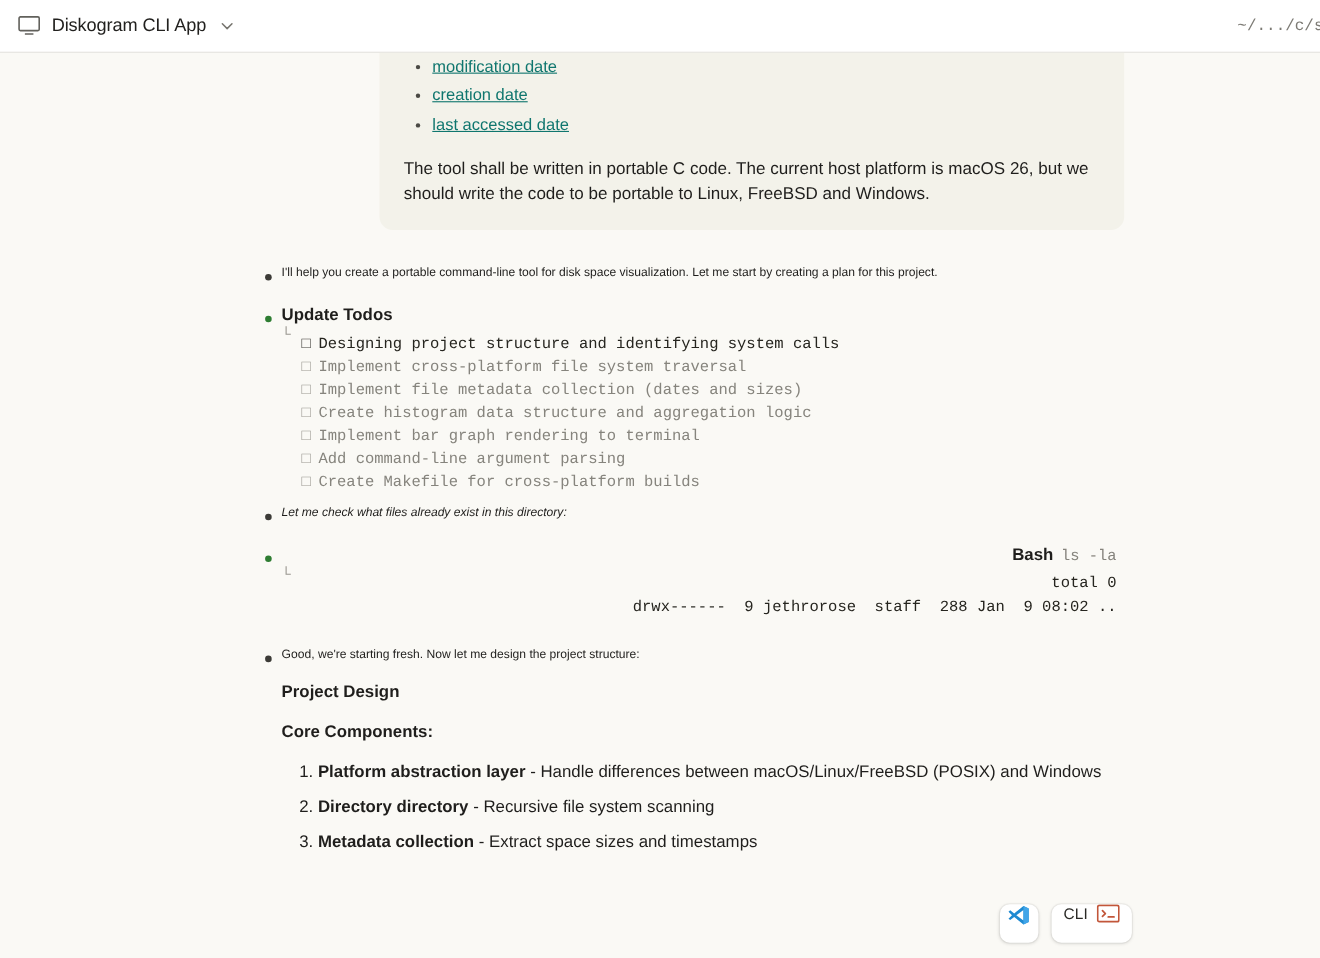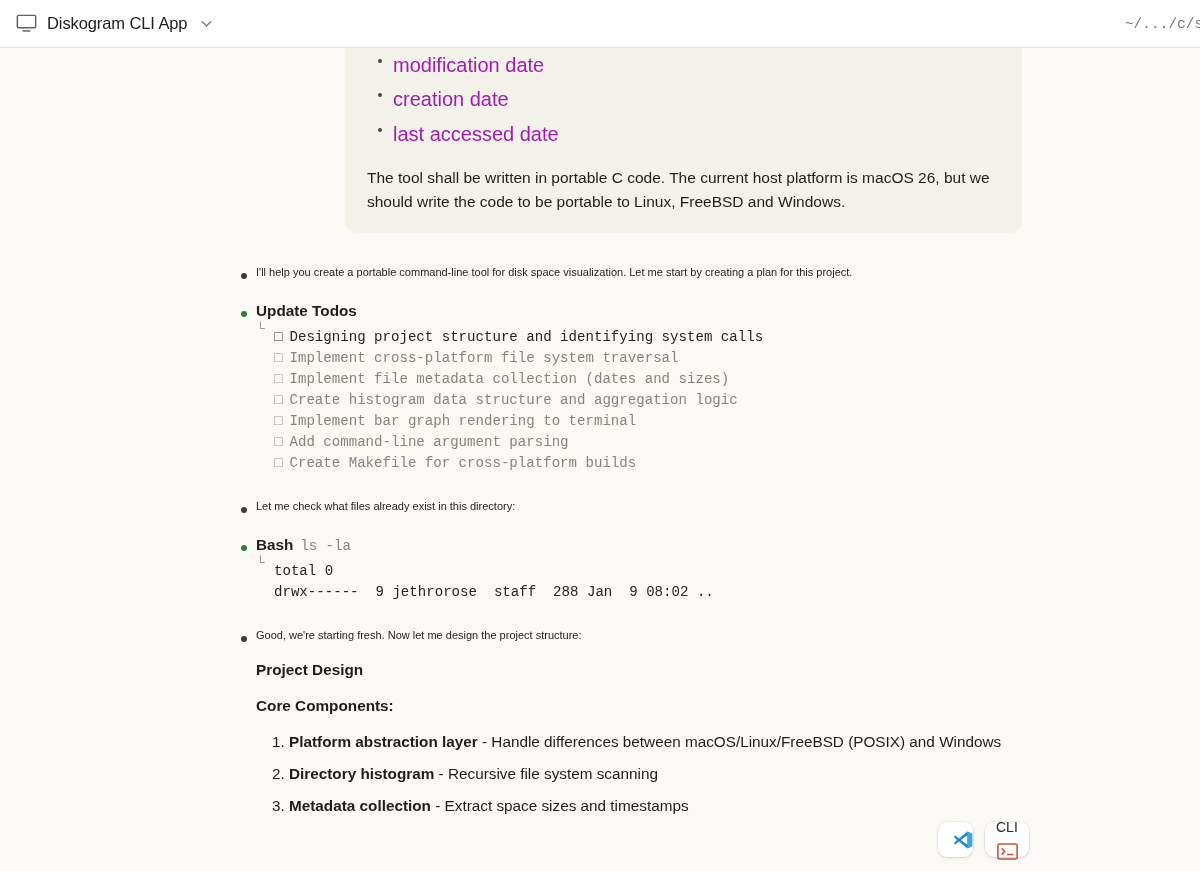--- a/index.html
+++ b/index.html
@@ -80,25 +80,26 @@
     border-radius: 0 0 12px 12px;
     padding: 0 22px 20px 22px;
     position: relative;
     top: 0;
   }
   .user-bubble ul {
     list-style: none;
     padding-left: 26px;
   }
   .user-bubble ul li {
-    font-size: 20px;
+    font-size: 15px;
     line-height: 1.62;
     position: relative;
     padding: 1px 0;
-    color: #a21caf;
+    color: #0f766e;
+    text-decoration: underline;
   }
   .user-bubble ul li::before {
     content: "";
     position: absolute;
     left: -15px;
     top: 11px;
     width: 4px;
     height: 4px;
     border-radius: 50%;
     background: #4a4944;
@@ -208,24 +209,23 @@
     display: flex;
     align-items: center;
     gap: 12px;
   }
   .fab {
     background: #ffffff;
     border-radius: 9px;
     box-shadow: 0 1px 3px rgba(0,0,0,0.13), 0 0 0 1px rgba(0,0,0,0.035);
     height: 35px;
     display: flex;
-    align-items: flex-end;
+    align-items: flex-start;
     justify-content: center;
     cursor: pointer;
-    flex-direction: column;
   }
   .fab.icon-only { width: 35px; }
   .fab.labelled {
     padding: 0 11px;
     gap: 8px;
   }
   .fab-label {
     font-size: 14px;
     color: #2a2925;
     letter-spacing: 0.1px;
@@ -278,47 +278,47 @@
       <div class="tree-line first"><span class="box">□</span><span>Designing project structure and identifying system calls</span></div>
       <div class="tree-line dim"><span class="box">□</span><span>Implement cross-platform file system traversal</span></div>
       <div class="tree-line dim"><span class="box">□</span><span>Implement file metadata collection (dates and sizes)</span></div>
       <div class="tree-line dim"><span class="box">□</span><span>Create histogram data structure and aggregation logic</span></div>
       <div class="tree-line dim"><span class="box">□</span><span>Implement bar graph rendering to terminal</span></div>
       <div class="tree-line dim"><span class="box">□</span><span>Add command-line argument parsing</span></div>
       <div class="tree-line dim"><span class="box">□</span><span>Create Makefile for cross-platform builds</span></div>
     </div>
   </div>
 
-  <div class="msg" style="margin-top:24px;">
+  <div class="msg" style="margin-top:8px;font-style:italic;">
     <span class="msg-bullet"></span>
     <div class="msg-text">Let me check what files already exist in this directory:</div>
   </div>
 
-  <div class="msg" style="margin-top:22px;">
+  <div class="msg" style="margin-top:22px;text-align:right;">
     <span class="msg-bullet green"></span>
     <div>
       <span class="msg-title">Bash</span><span class="msg-cmd">ls -la</span>
     </div>
     <div class="tree">
       <span class="tree-elbow">└</span>
       <div class="tree-line first">total 0</div>
       <div class="tree-line first">drwx------  9 jethrorose  staff  288 Jan  9 08:02 ..</div>
     </div>
   </div>
 
   <div class="msg" style="margin-top:24px;">
     <span class="msg-bullet"></span>
     <div class="msg-text">Good, we're starting fresh. Now let me design the project structure:</div>
 
     <div class="sub-strong">Project Design</div>
     <div class="sub-strong">Core Components:</div>
 
     <ol class="numbered">
       <li><b>Platform abstraction layer</b><span> - Handle differences between macOS/Linux/FreeBSD (POSIX) and Windows</span></li>
-      <li><b>Directory histogram</b><span> - Recursive file system scanning</span></li>
+      <li><b>Directory directory</b><span> - Recursive file system scanning</span></li>
       <li><b>Metadata collection</b><span> - Extract space sizes and timestamps</span></li>
 
     </ol>
 
   </div>
 
   <div class="fab-row">
     <div class="fab icon-only">
       <span>
         <svg class="vscode-icon" viewBox="0 0 100 100">

